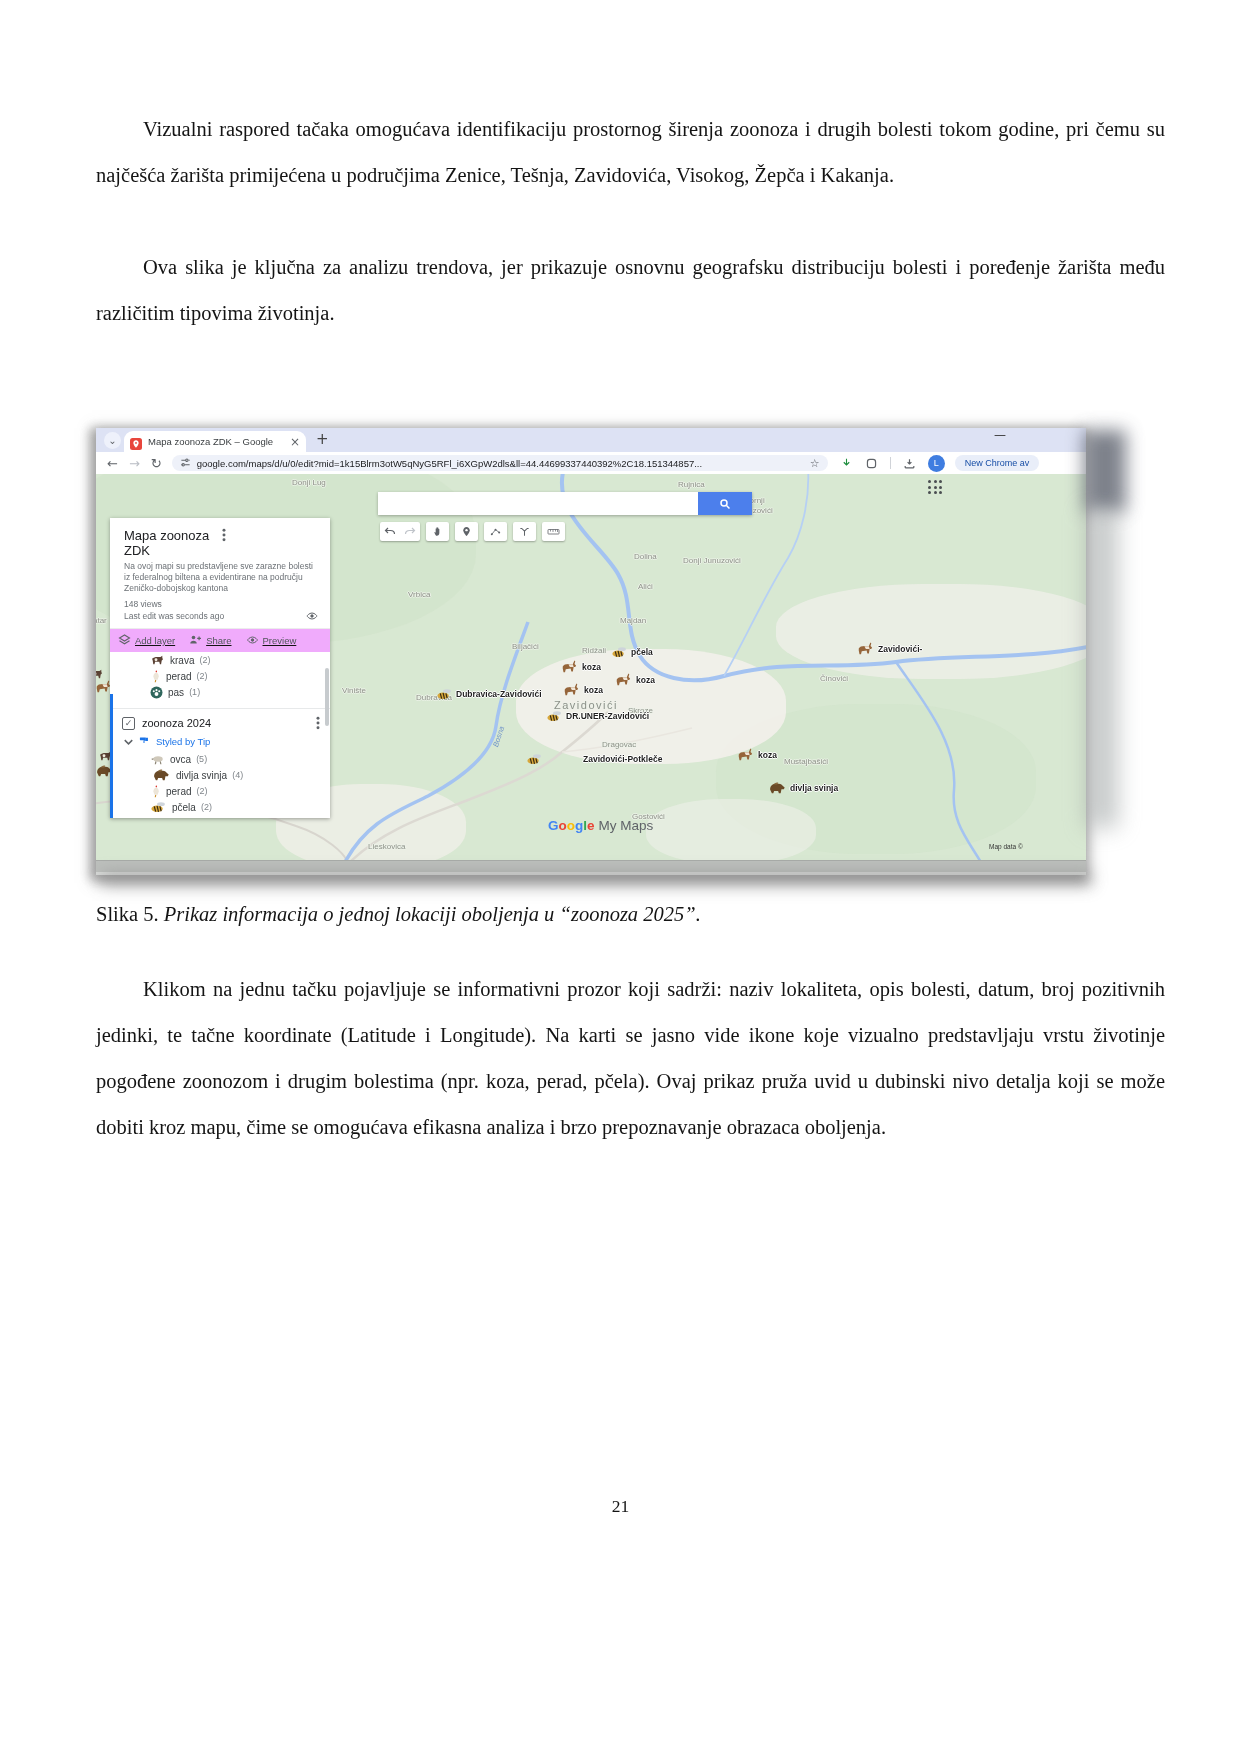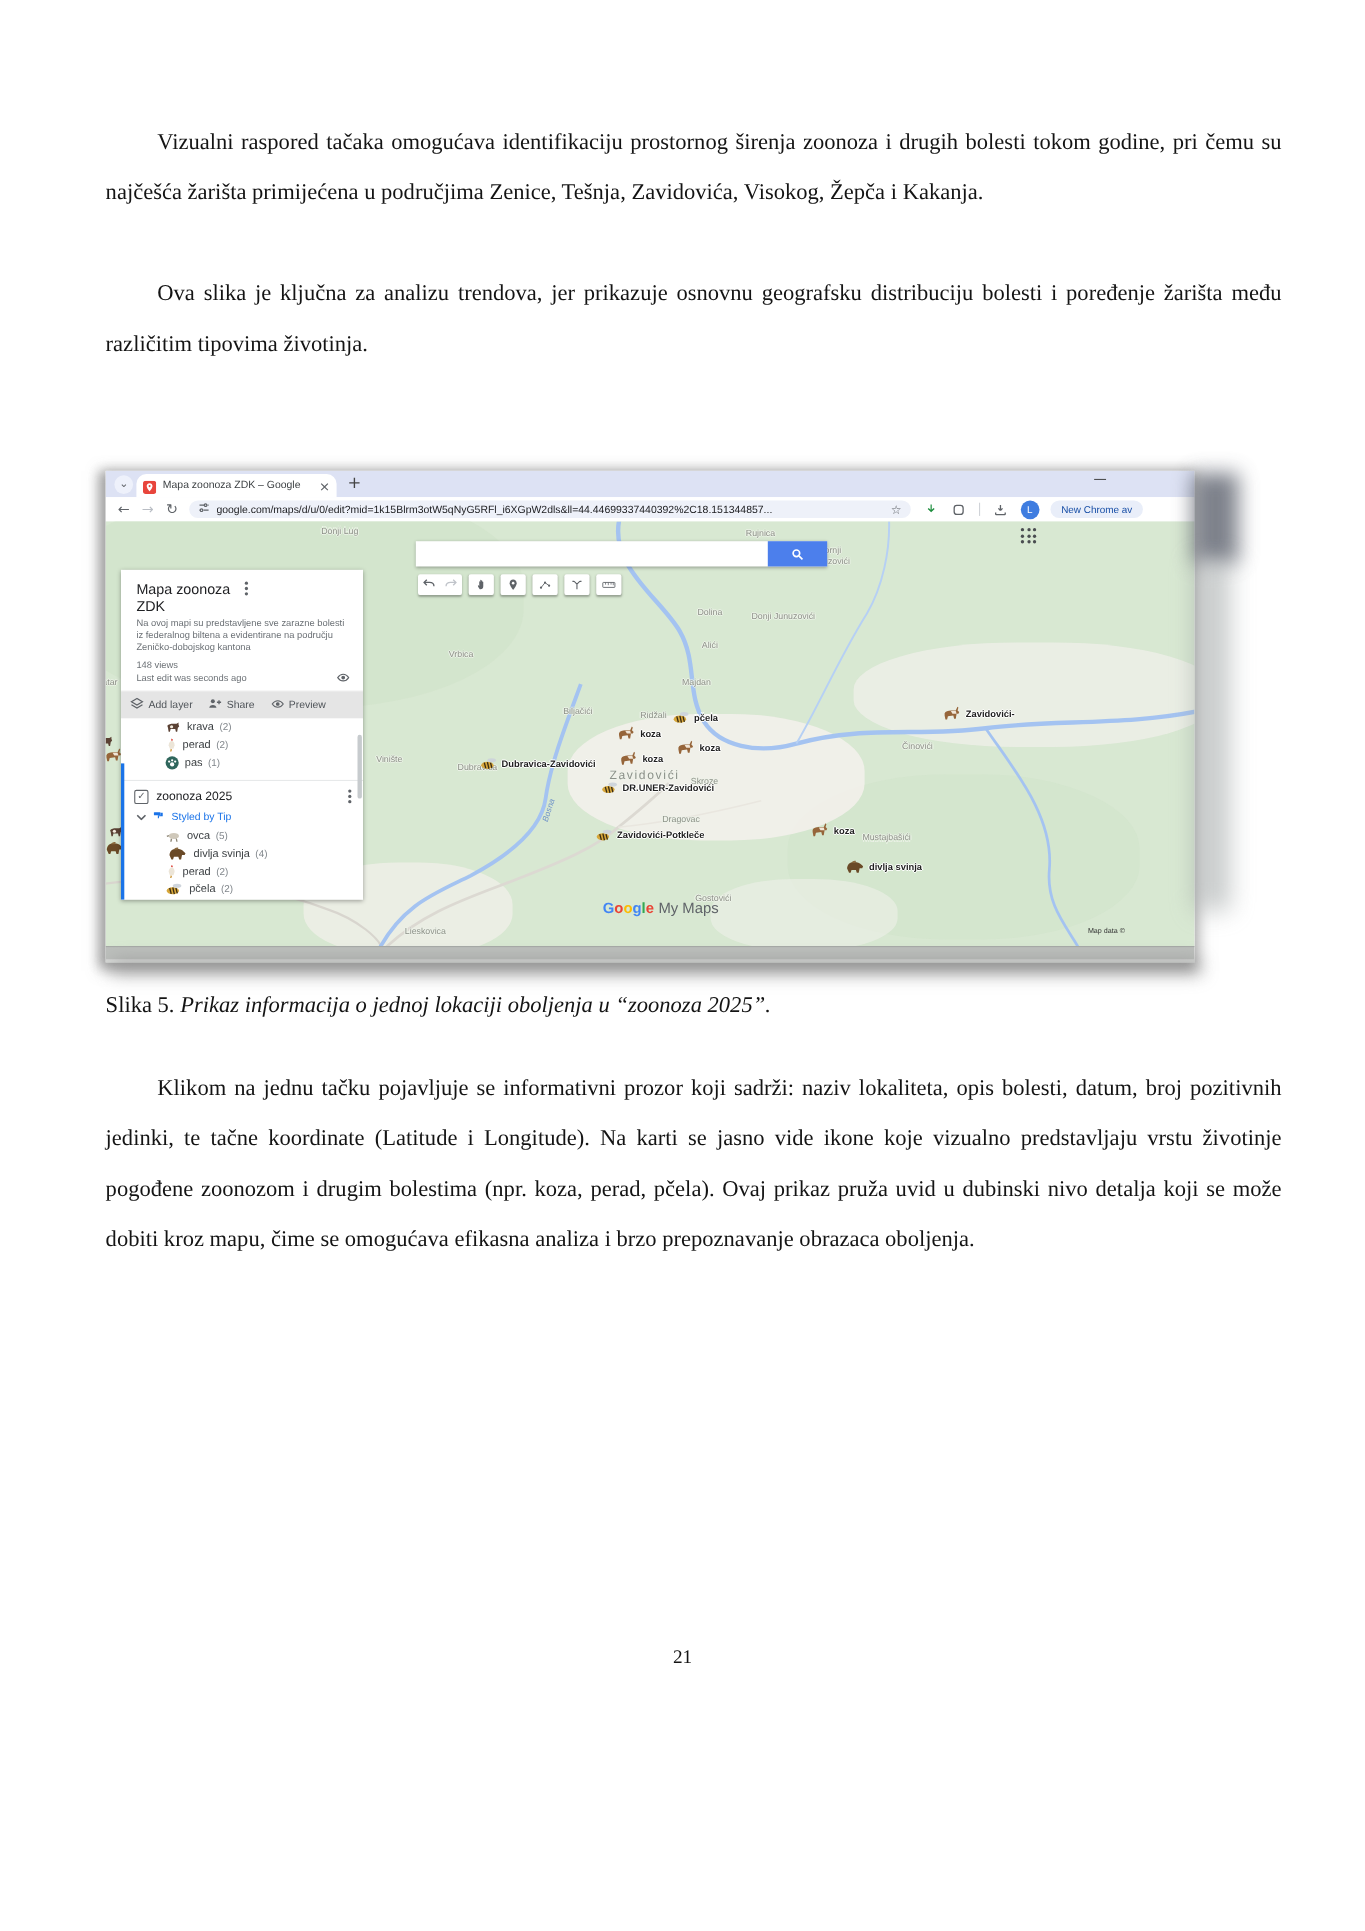--- a/index.html
+++ b/index.html
@@ -87,22 +87,22 @@
 
   
   .panel{position:absolute;left:14px;top:28px;width:220px;height:300px;background:#fff;
          box-shadow:0 1px 4px rgba(0,0,0,.35);overflow:hidden;margin-top:16px;}
   .p-title{display:flex;align-items:flex-start;padding:10px 10px 0 14px;}
   .p-title span{font-size:13px;color:#202124;flex:1;}
   .p-desc{padding:3px 12px 0 14px;font-size:8.5px;line-height:11px;color:#6b7075;}
   .p-views{padding:5px 14px 0;font-size:8.5px;color:#6b7075;}
   .p-edit{padding:2px 12px 0 14px;font-size:8.5px;color:#6b7075;display:flex;align-items:center;}
   .p-edit .sp{flex:1;}
-  .p-actions{margin-top:7px;padding:5px 8px;display:flex;gap:14px;background:#e5e5e5;
-             border-top:1px solid #ececec;}
+  .p-actions{margin-top:7px;padding:5px 8px;display:flex;gap:14px;background:#f0abfc;
+             border-top:1px solid #ececec;text-decoration:underline;}
   .pact{display:flex;align-items:center;gap:4px;font-size:9.5px;color:#50555a;}
   .prow{display:flex;align-items:center;gap:5px;padding:2px 6px 2px 40px;height:12px;}
   .prow .plabel{font-size:10px;color:#3c4043;}
   .prow .pcount{font-size:9px;color:#80868b;}
   .p-div{border-top:1px solid #e7e9ea;margin-top:8px;}
   .p-sec{display:flex;align-items:center;padding:7px 10px 0 12px;gap:7px;}
   .checkbox{width:11px;height:11px;border:1.5px solid #5f6368;border-radius:2px;color:#5f6368;
             font:bold 9px/11px "DejaVu Sans",sans-serif;text-align:center;}
   .p-sec b{font-size:11px;color:#202124;font-weight:normal;flex:1;}
   .p-styled{display:flex;align-items:center;gap:6px;padding:6px 0 4px 14px;}
@@ -270,21 +270,21 @@
             <div class="marker" style="left: 450px; top: 236px;">
               <span class="mi">
                 <svg width="17" height="12" viewBox="0 0 24 17">
                   <ellipse cx="10" cy="11" rx="8" ry="4.6" fill="#d7a73b"></ellipse>
                   <path d="M6 7.5l2 7.5M10 6.8l2 8.6M14 7.5l1.8 7" stroke="#3a2c14" stroke-width="1.7"></path>
                   <ellipse cx="15.5" cy="4.5" rx="5.5" ry="2.6" fill="#ccd3da" opacity=".95"></ellipse>
                 </svg>
               </span>
               <span class="mlabel">DR.UNER-Zavidovići</span>
             </div>
-            <div class="marker" style="left: 445px; top: 279px;">
+            <div class="marker" style="left: 430px; top: 279px; gap: 37px;">
               <span class="mi">
                 <svg width="17" height="12" viewBox="0 0 24 17">
                   <ellipse cx="10" cy="11" rx="8" ry="4.6" fill="#d7a73b"></ellipse>
                   <path d="M6 7.5l2 7.5M10 6.8l2 8.6M14 7.5l1.8 7" stroke="#3a2c14" stroke-width="1.7"></path>
                   <ellipse cx="15.5" cy="4.5" rx="5.5" ry="2.6" fill="#ccd3da" opacity=".95"></ellipse>
                 </svg>
               </span>
               <span class="mlabel">Zavidovići-Potkleče</span>
             </div>
             <div class="marker" style="left: 640px; top: 273px;">
@@ -491,21 +491,21 @@
                     <circle cx="14.2" cy="8.2" r="1.6" fill="#fff"></circle>
                   </svg>
                 </span>
                 <span class="plabel">pas</span>
                 <span class="pcount">(1)</span>
               </div>
             </div>
           <div class="p-div"></div>
           <div class="p-sec">
             <span class="checkbox">✓</span>
-            <b>zoonoza 2025</b>
+            <b>zoonoza 2024</b>
             <span class="icon12">
                 <svg width="4" height="14" viewBox="0 0 4 16" fill="#5f6368">
                   <circle cx="2" cy="2.5" r="1.7"></circle>
                   <circle cx="2" cy="8" r="1.7"></circle>
                   <circle cx="2" cy="13.5" r="1.7"></circle>
                 </svg>
               </span>
           </div>
           <div class="p-styled">
             <span class="icon12">

